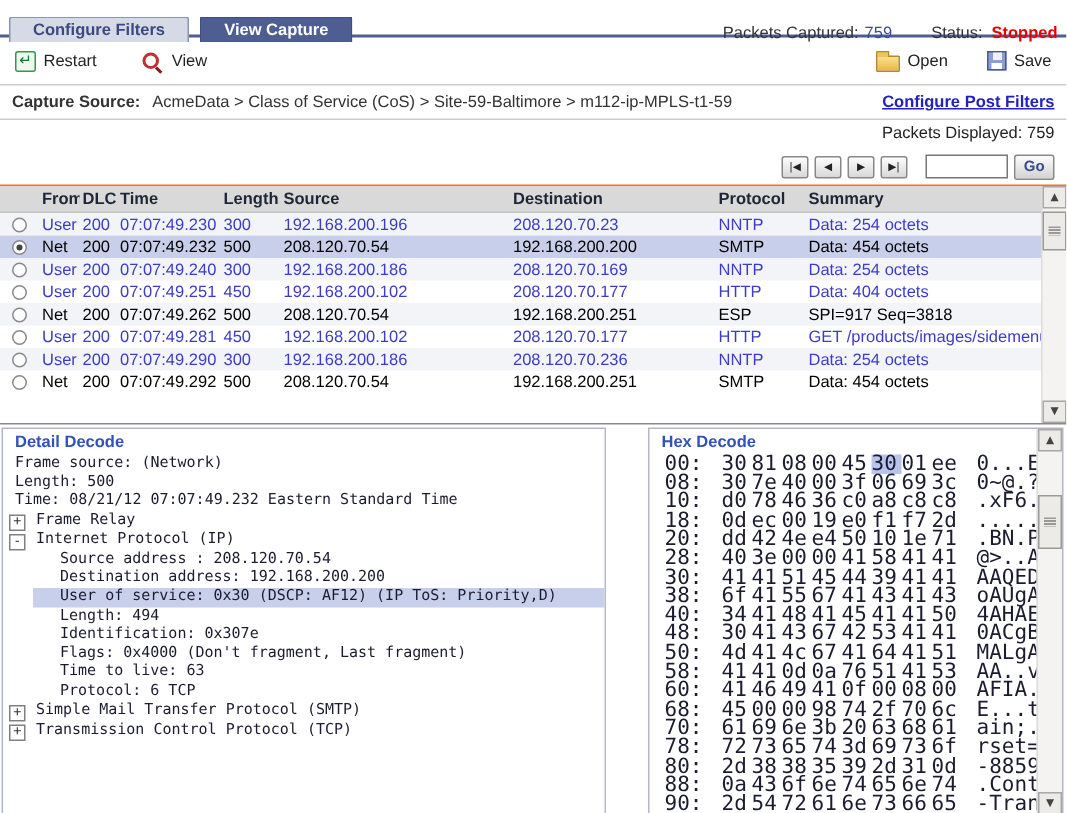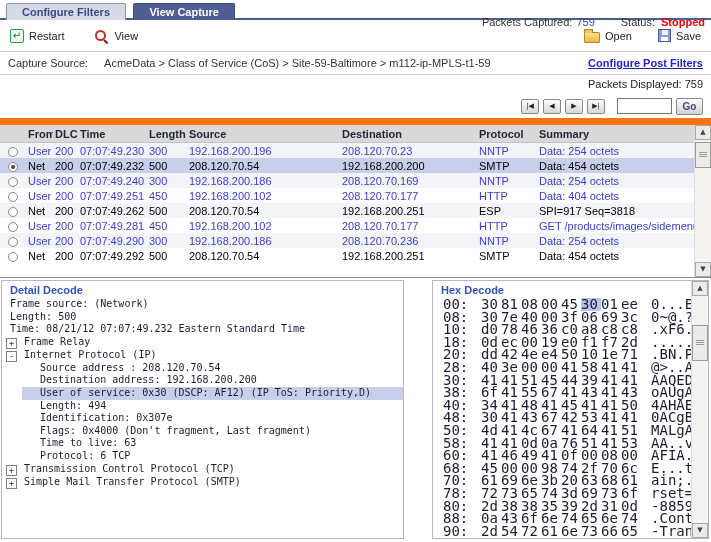--- a/index.html
+++ b/index.html
@@ -1,21 +1,21 @@
 <!DOCTYPE html>
 <html><head>
 <meta charset="utf-8">
 <style>
 *{box-sizing:border-box;margin:0;padding:0}
 html,body{width:711px;height:542px}
 body{background:#fff;font-family:"Liberation Sans",sans-serif;overflow:hidden}
 .page{width:711px;height:542px;position:relative;background:#fff}
 
 
-.tabbar{height:18px;position:relative;padding:2px 0 0 6px}
+.tabbar{height:23px;position:relative;padding:10px 0 0 6px}
 .tab{display:inline-block;height:17px;line-height:16px;padding:0 15px;font-size:11px;font-weight:bold;border-radius:2px 2px 0 0;margin-right:3px;cursor:pointer;vertical-align:bottom}
 .tab.inactive{background:#d6dae6;color:#3a4a80;border:1px solid #8a94b0;border-bottom:none}
 .tab.active{background:#4e5e92;color:#fff;border:1px solid #3e4e82;border-bottom:none}
 .tab-underline{height:2px;background:#4e5e92}
 .statusbar{position:absolute;right:6px;top:16px;font-size:11px;color:#333;white-space:nowrap}
 .statusbar .num{color:#3a4a9a;margin-left:4px}
 .statusbar .stat-lbl{margin-left:26px}
 .statusbar .stopped{color:#e80000;font-weight:bold;margin-left:6px}
 
 
@@ -31,30 +31,30 @@
 .mag::before{content:"";position:absolute;left:1px;top:2px;width:7px;height:7px;border:2px solid #c03030;border-radius:50%;background:#fff}
 .mag::after{content:"";position:absolute;left:10px;top:11px;width:5px;height:2px;background:#801818;transform:rotate(45deg);transform-origin:left center}
 .folder{position:relative;width:16px;height:11px;display:inline-block;background:linear-gradient(#fbe08a,#e8b84a);border:1px solid #b5872a;border-radius:1px;margin-top:3px}
 .folder::before{content:"";position:absolute;top:-4px;left:-1px;width:7px;height:3px;background:#eec45e;border:1px solid #b5872a;border-bottom:none;border-radius:1px 1px 0 0}
 .floppy{position:relative;width:13px;height:13px;display:inline-block;background:#8c9cd8;border:1px solid #49598f}
 .floppy::before{content:"";position:absolute;left:3px;top:0;width:6px;height:5px;background:#eef0fa}
 .floppy::after{content:"";position:absolute;left:2px;bottom:0;width:7px;height:4px;background:#fff}
 
 
 .source-row{height:22px;display:flex;align-items:center;padding:0 8px;font-size:11px;color:#333;white-space:nowrap}
-.source-label{font-weight:normal;margin-right:16px}
+.source-label{font-weight:bold;margin-right:8px}
 .post-link{margin-left:auto;color:#2222c0;font-weight:bold;text-decoration:underline;cursor:pointer}
 .displayed-row{height:19px;line-height:19px;text-align:right;padding-right:8px;font-size:11px;color:#222}
 .pager-row{height:24px;display:flex;align-items:center;justify-content:flex-end;gap:4px;padding-right:8px}
 .pbtn{width:18px;height:15px;background:linear-gradient(#fdfdfd,#d8d8d8);border:1px solid #888;border-radius:2px;font-family:"DejaVu Sans",sans-serif;font-size:7px;line-height:13px;text-align:center;color:#222;cursor:pointer}
 .go-input{width:55px;height:16px;border:1px solid #777;font-size:11px;padding:0 2px;margin-left:8px}
 .go-btn{width:27px;height:17px;background:linear-gradient(#fdfdfd,#d2d2d2);border:1px solid #888;border-radius:2px;font-size:10px;font-weight:bold;color:#3a4a8a;text-align:center;line-height:15px;cursor:pointer}
 
 
-.table-wrap{position:relative;height:160px;border-top:7px solid #f97316;border-bottom:1px solid #8a8a8a;background:#fff;overflow:hidden}
+.table-wrap{position:relative;height:160px;border-top:1px solid #f97316;border-bottom:1px solid #8a8a8a;background:#fff;overflow:hidden}
 .thead,.trow{display:flex;align-items:center;font-size:11px;white-space:nowrap;overflow:hidden;margin-right:17px}
 .thead{height:18px;background:#d9d9d9;font-weight:bold;color:#1e2636;border-bottom:1px solid #c4c4c4}
 .trow{height:15px;cursor:pointer}
 .trow.alt{background:#f3f4f8}
 .trow.sel{background:#c8cfea}
 .trow.user{color:#3c3cc8}
 .trow.net{color:#000}
 .c{flex:none;padding-left:2px;overflow:hidden}
 .c-radio{width:26px;text-align:center;padding-left:0}
 .c0{width:27px}.c1{width:25px}.c2{width:69px}.c3{width:40px}.c4{width:153px}.c5{width:137px}.c6{width:60px}.c7{flex:1 1 auto}
@@ -261,22 +261,22 @@
           <div class="dline" style="padding-left: 4px;"><span class="expander">+</span><span>Frame Relay</span></div>
           <div class="dline" style="padding-left: 4px;"><span class="expander">-</span><span>Internet Protocol (IP)</span></div>
           <div class="dline" style="padding-left: 38px;"><span>Source address : 208.120.70.54</span></div>
           <div class="dline" style="padding-left: 38px;"><span>Destination address: 192.168.200.200</span></div>
           <div class="dline hl" style="padding-left: 38px;"><span>User of service: 0x30 (DSCP: AF12) (IP ToS: Priority,D)</span></div>
           <div class="dline" style="padding-left: 38px;"><span>Length: 494</span></div>
           <div class="dline" style="padding-left: 38px;"><span>Identification: 0x307e</span></div>
           <div class="dline" style="padding-left: 38px;"><span>Flags: 0x4000 (Don't fragment, Last fragment)</span></div>
           <div class="dline" style="padding-left: 38px;"><span>Time to live: 63</span></div>
           <div class="dline" style="padding-left: 38px;"><span>Protocol: 6 TCP</span></div>
+          <div class="dline" style="padding-left: 4px;"><span class="expander">+</span><span>Simple Mail Transfer Protocol (SMTP)</span></div>
           <div class="dline" style="padding-left: 4px;"><span class="expander">+</span><span>Transmission Control Protocol (TCP)</span></div>
-          <div class="dline" style="padding-left: 4px;"><span class="expander">+</span><span>Simple Mail Transfer Protocol (SMTP)</span></div>
         </div>
     </div>
     <div class="panel hex">
       <div class="hex-body">
         <div class="panel-title">Hex Decode</div>
         <div id="hex-body">
             <div class="hrow"><span class="hoff">00:</span><span><span class="hb">30</span><span class="hb">81</span><span class="hb">08</span><span class="hb">00</span><span class="hb">45</span><span class="hb hl-b">30</span><span class="hb">01</span><span class="hb">ee</span></span><span class="hascii"><span>0</span><span>.</span><span>.</span><span>.</span><span>E</span><span class="hl-b">0</span><span>.</span><span>.</span></span></div>
             <div class="hrow"><span class="hoff">08:</span><span><span class="hb">30</span><span class="hb">7e</span><span class="hb">40</span><span class="hb">00</span><span class="hb">3f</span><span class="hb">06</span><span class="hb">69</span><span class="hb">3c</span></span><span class="hascii"><span>0</span><span>~</span><span>@</span><span>.</span><span>?</span><span>.</span><span>i</span><span>&lt;</span></span></div>
             <div class="hrow"><span class="hoff">10:</span><span><span class="hb">d0</span><span class="hb">78</span><span class="hb">46</span><span class="hb">36</span><span class="hb">c0</span><span class="hb">a8</span><span class="hb">c8</span><span class="hb">c8</span></span><span class="hascii"><span>.</span><span>x</span><span>F</span><span>6</span><span>.</span><span>.</span><span>.</span><span>.</span></span></div>
             <div class="hrow"><span class="hoff">18:</span><span><span class="hb">0d</span><span class="hb">ec</span><span class="hb">00</span><span class="hb">19</span><span class="hb">e0</span><span class="hb">f1</span><span class="hb">f7</span><span class="hb">2d</span></span><span class="hascii"><span>.</span><span>.</span><span>.</span><span>.</span><span>.</span><span>.</span><span>.</span><span>-</span></span></div>

